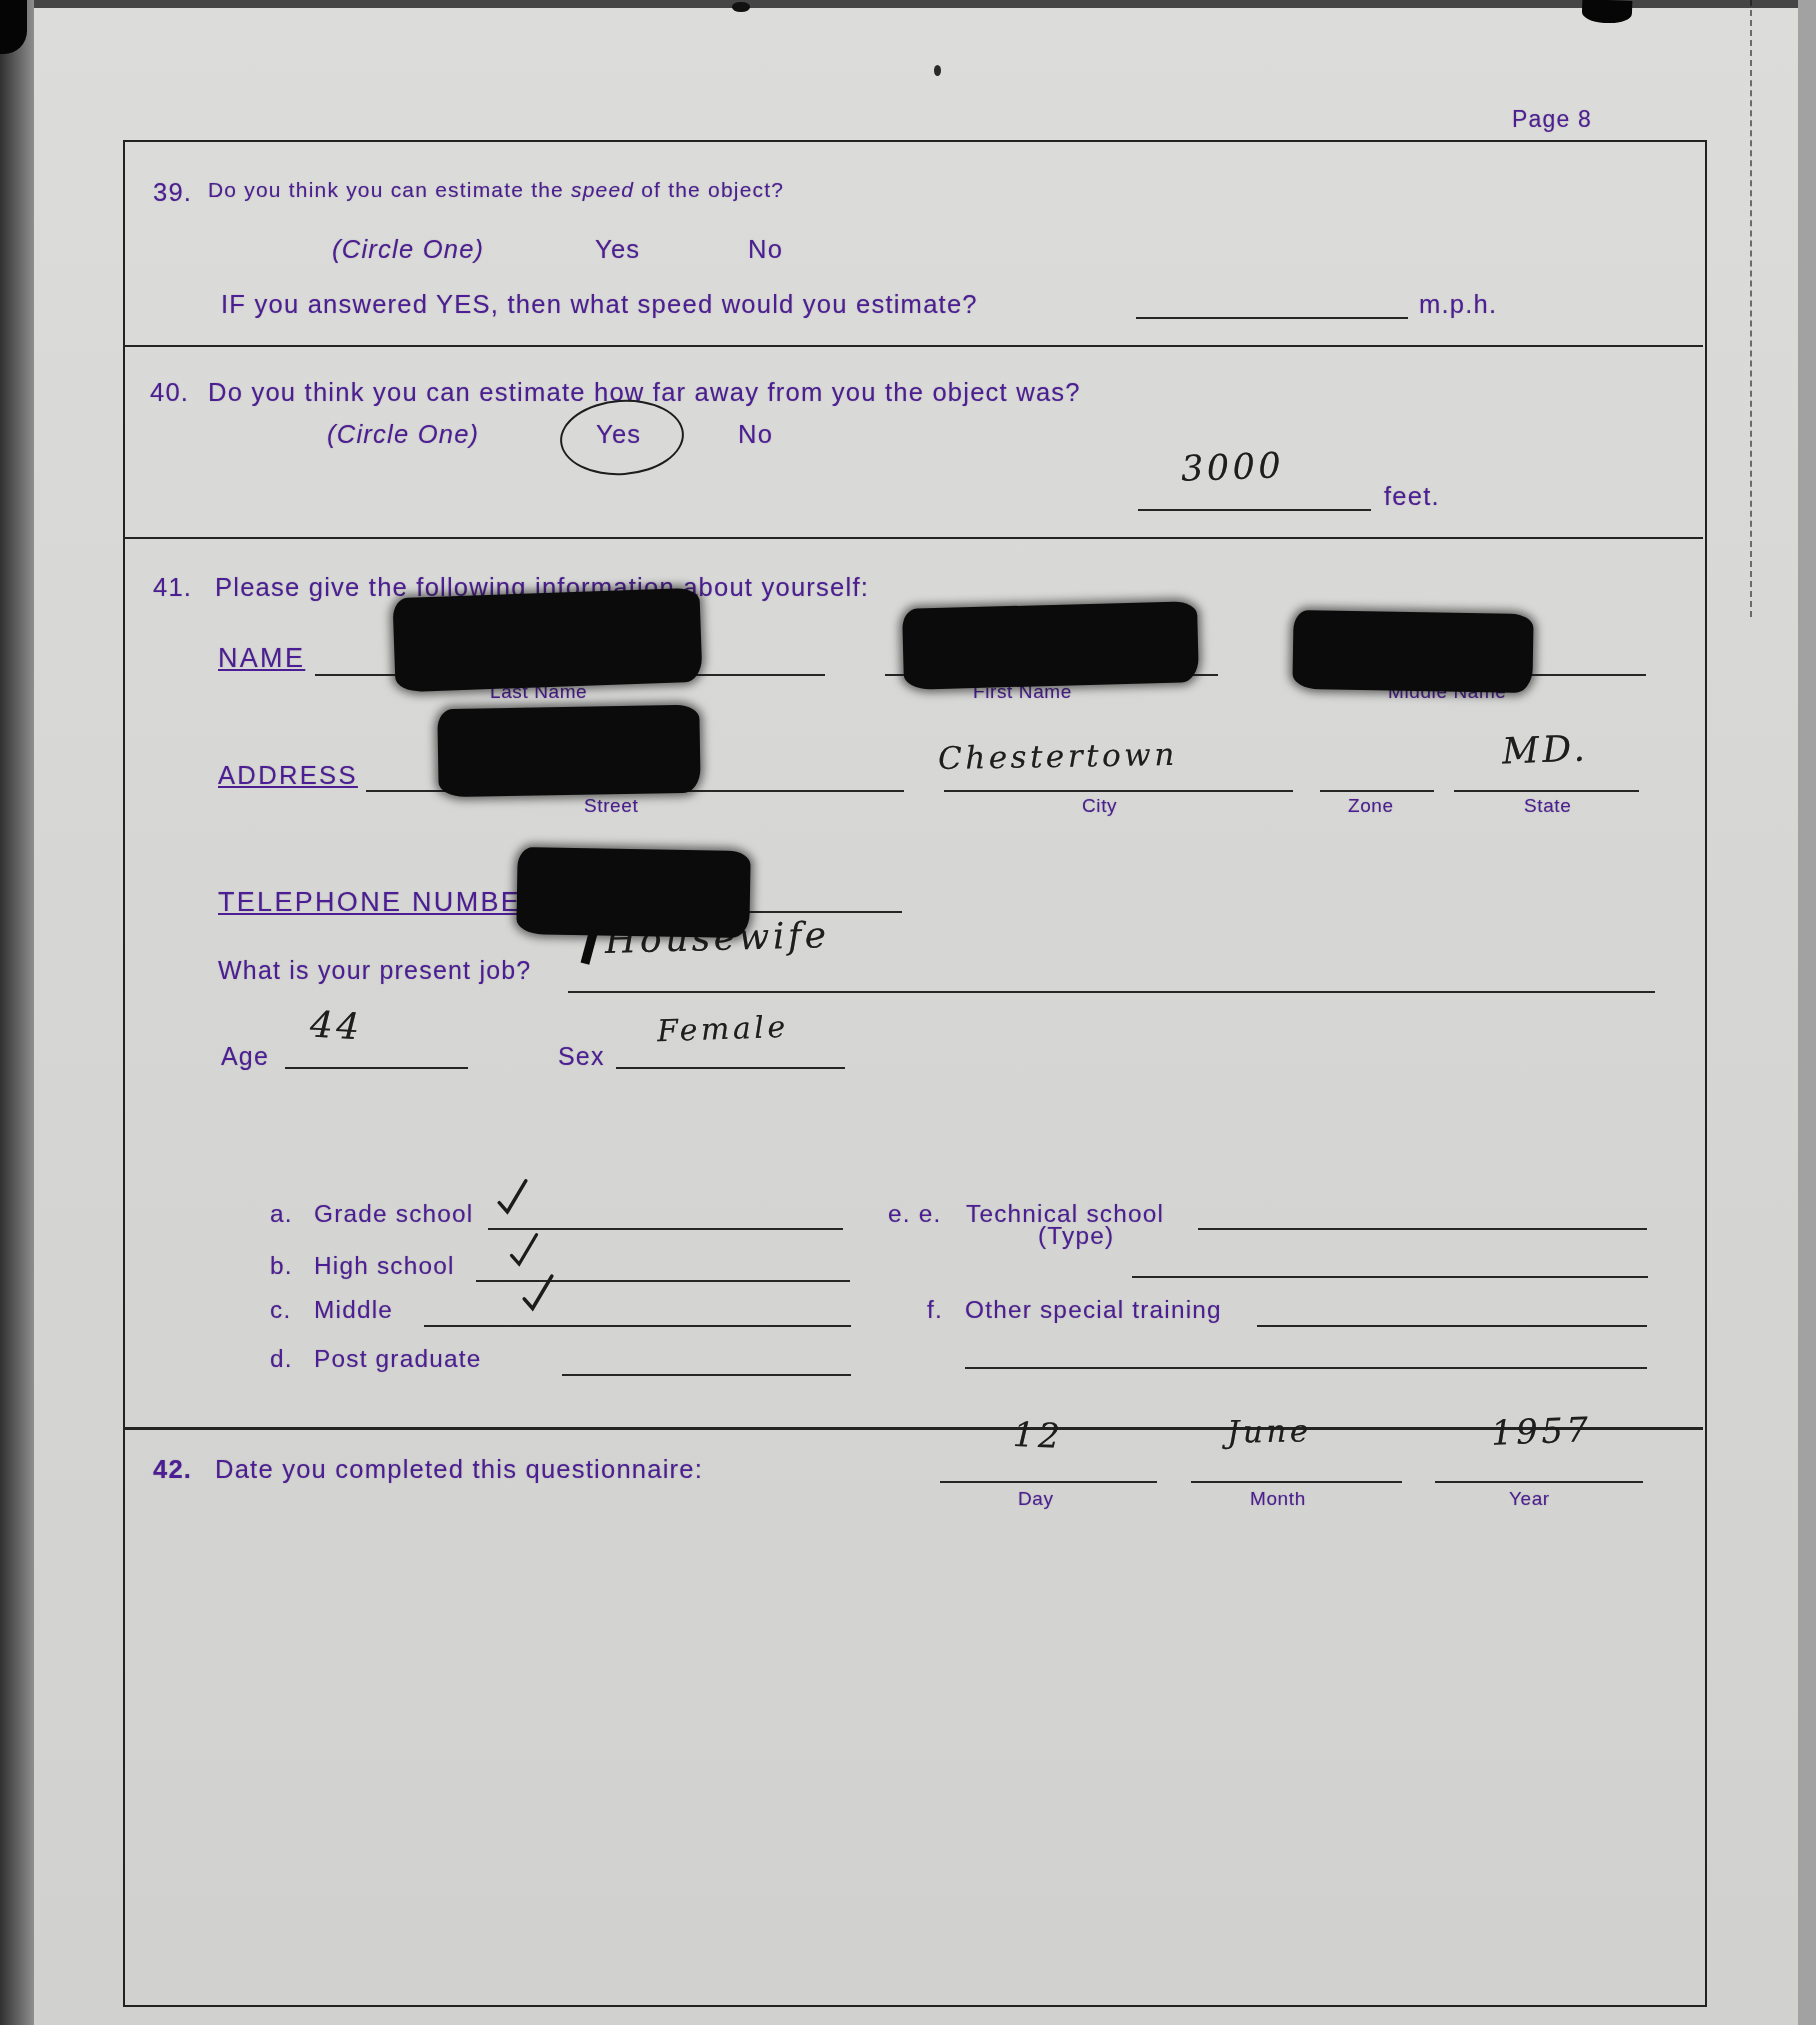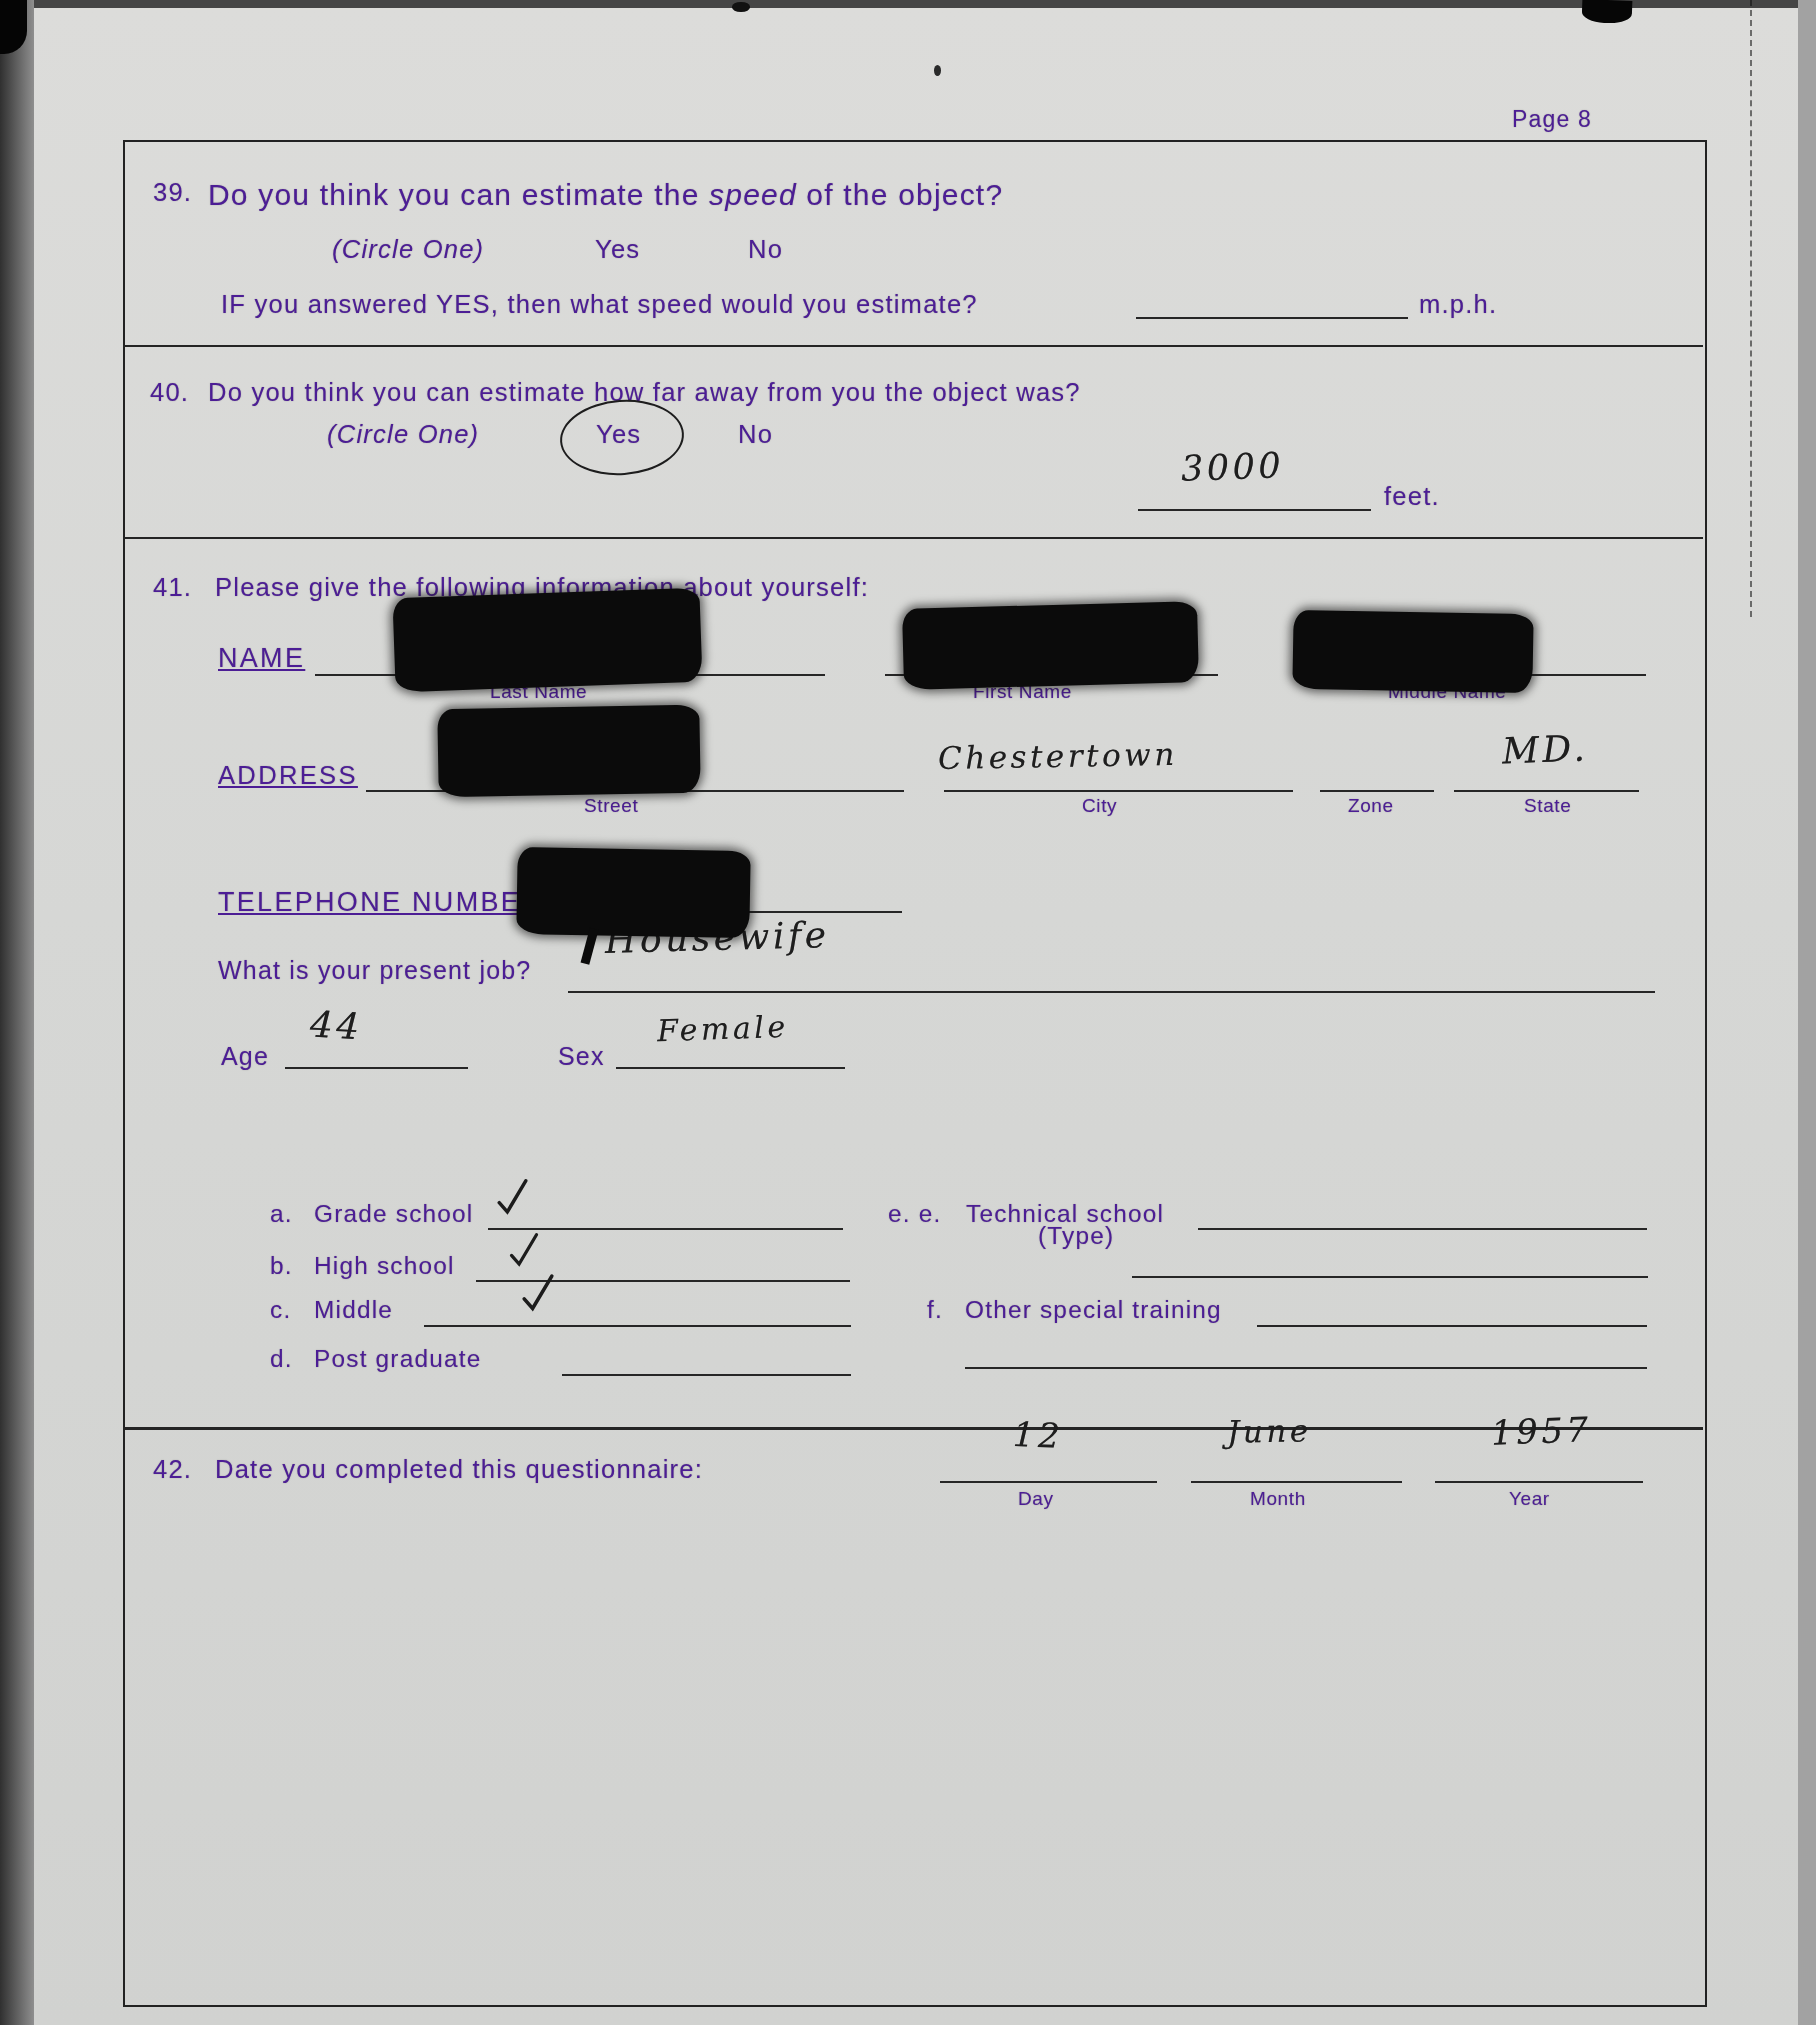--- a/index.html
+++ b/index.html
@@ -40,21 +40,21 @@
   <div class="artifact" style="left:1750px;top:0;width:0;height:617px;border-left:2.9px dashed rgba(15,15,15,.55);"></div>
 
   <div class="t" style="left:1512px;top:106px;font-size:23px;">Page 8</div>
 
   <div class="formbox" style="left:123px;top:140px;width:1580px;height:1863px;"></div>
   <div class="hrule" style="left:123px;top:345px;width:1580px;"></div>
   <div class="hrule" style="left:123px;top:537px;width:1580px;"></div>
   <div class="hrule" style="left:123px;top:1427px;width:1580px;border-top-width:3.5px;"></div>
 
   <div class="t" style="left:153px;top:178px;font-size:25.6px;">39.</div>
-  <div class="t" style="left:208px;top:178px;font-size:30px;">
+  <div class="t" style="left:208px;top:178px;font-size:21px;">
     <span>Do you think you can estimate the </span><span class="it">speed</span><span> of the object?</span>
   </div>
   <div class="t it" style="left:332px;top:235px;font-size:25.6px;">(Circle One)</div>
   <div class="t" style="left:595px;top:235px;font-size:25.6px;">Yes</div>
   <div class="t" style="left:748px;top:235px;font-size:25.6px;">No</div>
   <div class="t" style="left:221px;top:290px;font-size:25.6px;">IF you answered YES, then what speed would you estimate?</div>
   <div class="bline" style="left:1136px;top:290px;width:272px;"></div>
   <div class="t" style="left:1419px;top:290px;font-size:25.6px;">m.p.h.</div>
 
   <div class="t" style="left:150px;top:378px;font-size:25.6px;">40.</div>
@@ -148,21 +148,21 @@
   <div class="bline" style="left:1198px;top:1201px;width:449px;"></div>
 
   <div class="t" style="left:1038px;top:1222px;font-size:24.4px;">(Type)</div>
   <div class="bline" style="left:1132px;top:1249px;width:516px;"></div>
 
   <div class="t" style="left:927px;top:1296px;font-size:24.4px;">f.</div>
   <div class="t" style="left:965px;top:1296px;font-size:24.4px;">Other special training</div>
   <div class="bline" style="left:1257px;top:1298px;width:390px;"></div>
   <div class="bline" style="left:965px;top:1340px;width:682px;"></div>
 
-  <div class="t" style="left:153px;top:1455px;font-size:25.6px;">42.</div>
+  <div class="t" style="left:153px;top:1455px;font-size:25.6px;font-weight:bold;">42.</div>
   <div class="t" style="left:215px;top:1455px;font-size:25.6px;">Date you completed this questionnaire:</div>
 
   <div class="bline" style="left:940px;top:1454px;width:217px;"></div>
   <div class="hw" style="left:1013px;top:1415px;font-size:34px;transform:rotate(2deg);">12</div>
   <div class="t cap" style="left:1018px;top:1488px;">Day</div>
 
   <div class="bline" style="left:1191px;top:1454px;width:211px;"></div>
   <div class="hw" style="left:1227px;top:1413px;font-size:31px;transform:rotate(-1deg);">June</div>
   <div class="t cap" style="left:1250px;top:1488px;">Month</div>
 

